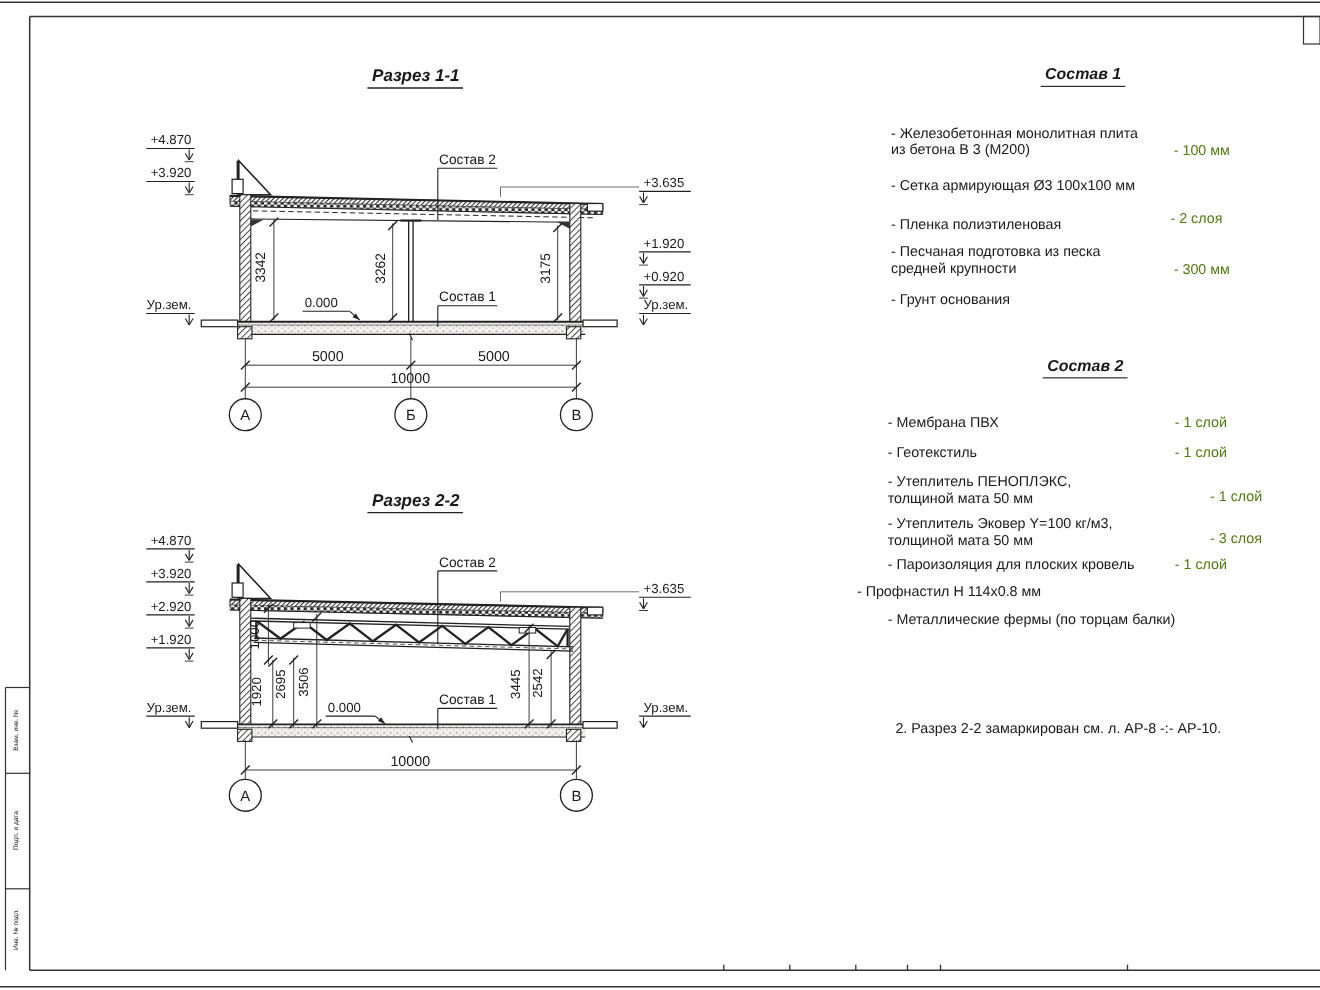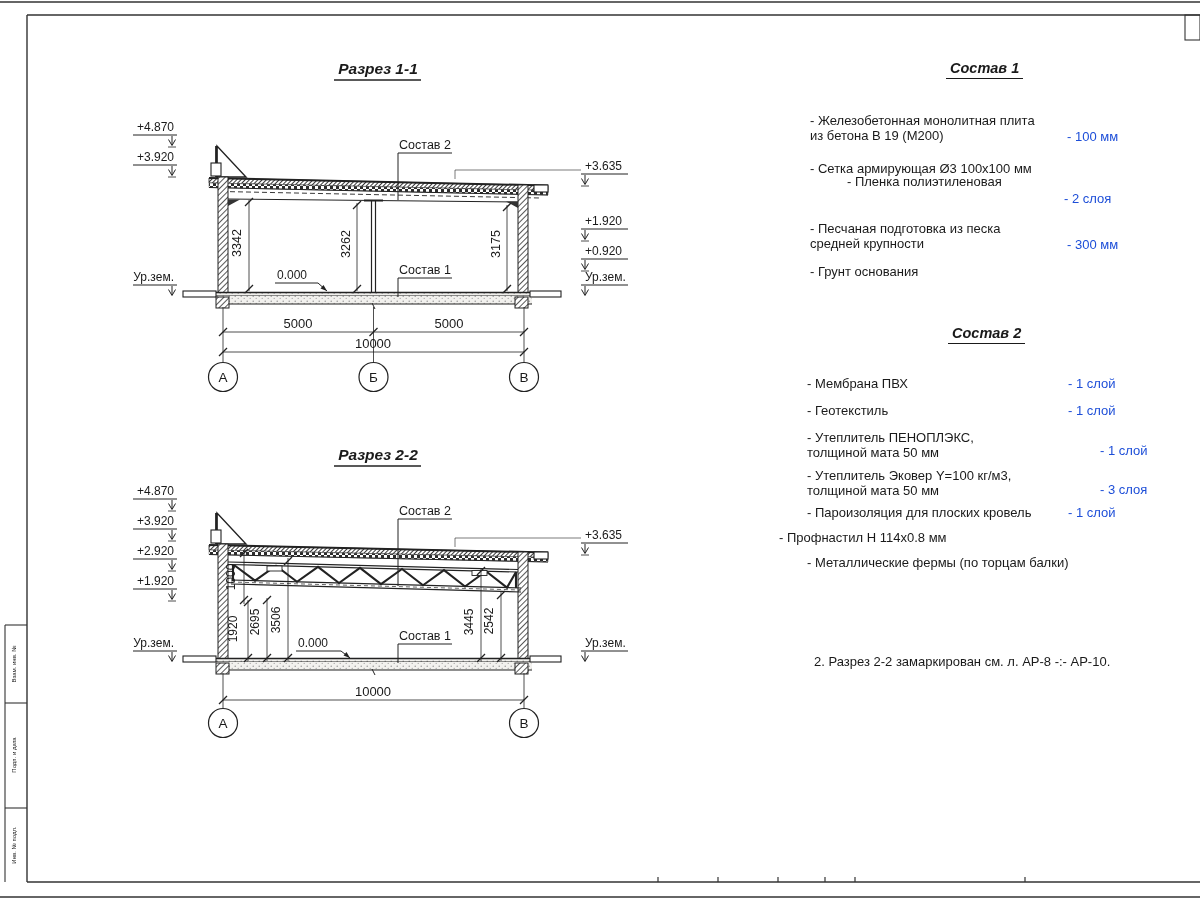--- a/index.html
+++ b/index.html
@@ -2,21 +2,21 @@
 <html><head>
 <meta charset="utf-8">
 <style>
   html,body{margin:0;padding:0;background:#e8e8e8;}
   #page{position:relative;width:1200px;height:900px;background:#ffffff;overflow:hidden;
         font-family:"Liberation Sans", sans-serif;color:#1a1a1a;}
   svg{position:absolute;left:0;top:0;}
   svg text{font-family:"Liberation Sans", sans-serif;fill:#1a1a1a;}
   .abs{position:absolute;}
   .mat-name{position:absolute;font-size:13px;line-height:15px;white-space:pre-line;color:#1a1a1a;}
-  .mat-val{position:absolute;font-size:13px;line-height:15px;color:#1d4ed8;}
+  .mat-val{position:absolute;font-size:13px;line-height:15px;color:#4d7c0f;}
   .list-title{position:absolute;font-size:14.5px;font-weight:bold;font-style:italic;
               border-bottom:1.4px solid #1a1a1a;padding:0 4px 2px 4px;}
   .note-line{position:absolute;font-size:13px;color:#1a1a1a;}
 </style>
 </head>
 <body>
 
 <div id="page">
 
 <svg width="1200" height="900" viewBox="0 0 1200 900">
@@ -342,26 +342,26 @@
     <circle cx="223" cy="723" r="14.5" fill="#ffffff" stroke-width="1.2"></circle>
     <circle cx="524" cy="723" r="14.5" fill="#ffffff" stroke-width="1.2"></circle>
     <text x="223" y="728" font-size="13.5" text-anchor="middle" stroke="none">А</text>
     <text x="524" y="728" font-size="13.5" text-anchor="middle" stroke="none">В</text>
   </g>
 </svg>
 
 <div class="list-title abs" style="left:946px;top:60px;">Состав 1</div>
 
 <div class="mat-name" style="left:810px;top:113px;width:260px;">- Железобетонная  монолитная плита
-из бетона В 19 (М200)</div>
+из бетона В 3 (М200)</div>
 <div class="mat-val" style="left:1067px;top:129px;">- 100 мм</div>
 
 <div class="mat-name" style="left:810px;top:161px;width:280px;">- Сетка армирующая Ø3 100х100 мм</div>
 
-<div class="mat-name" style="left:810px;top:174px;width:260px;margin-left:37px;">- Пленка полиэтиленовая</div>
+<div class="mat-name" style="left:810px;top:196px;width:260px;">- Пленка полиэтиленовая</div>
 <div class="mat-val" style="left:1064px;top:191px;">-  2 слоя</div>
 
 <div class="mat-name" style="left:810px;top:221px;width:260px;">- Песчаная подготовка из песка
 средней крупности</div>
 <div class="mat-val" style="left:1067px;top:237px;">- 300 мм</div>
 
 <div class="mat-name" style="left:810px;top:264px;width:260px;">- Грунт основания</div>
 
 <div class="list-title abs" style="left:948px;top:325px;">Состав 2</div>
 

